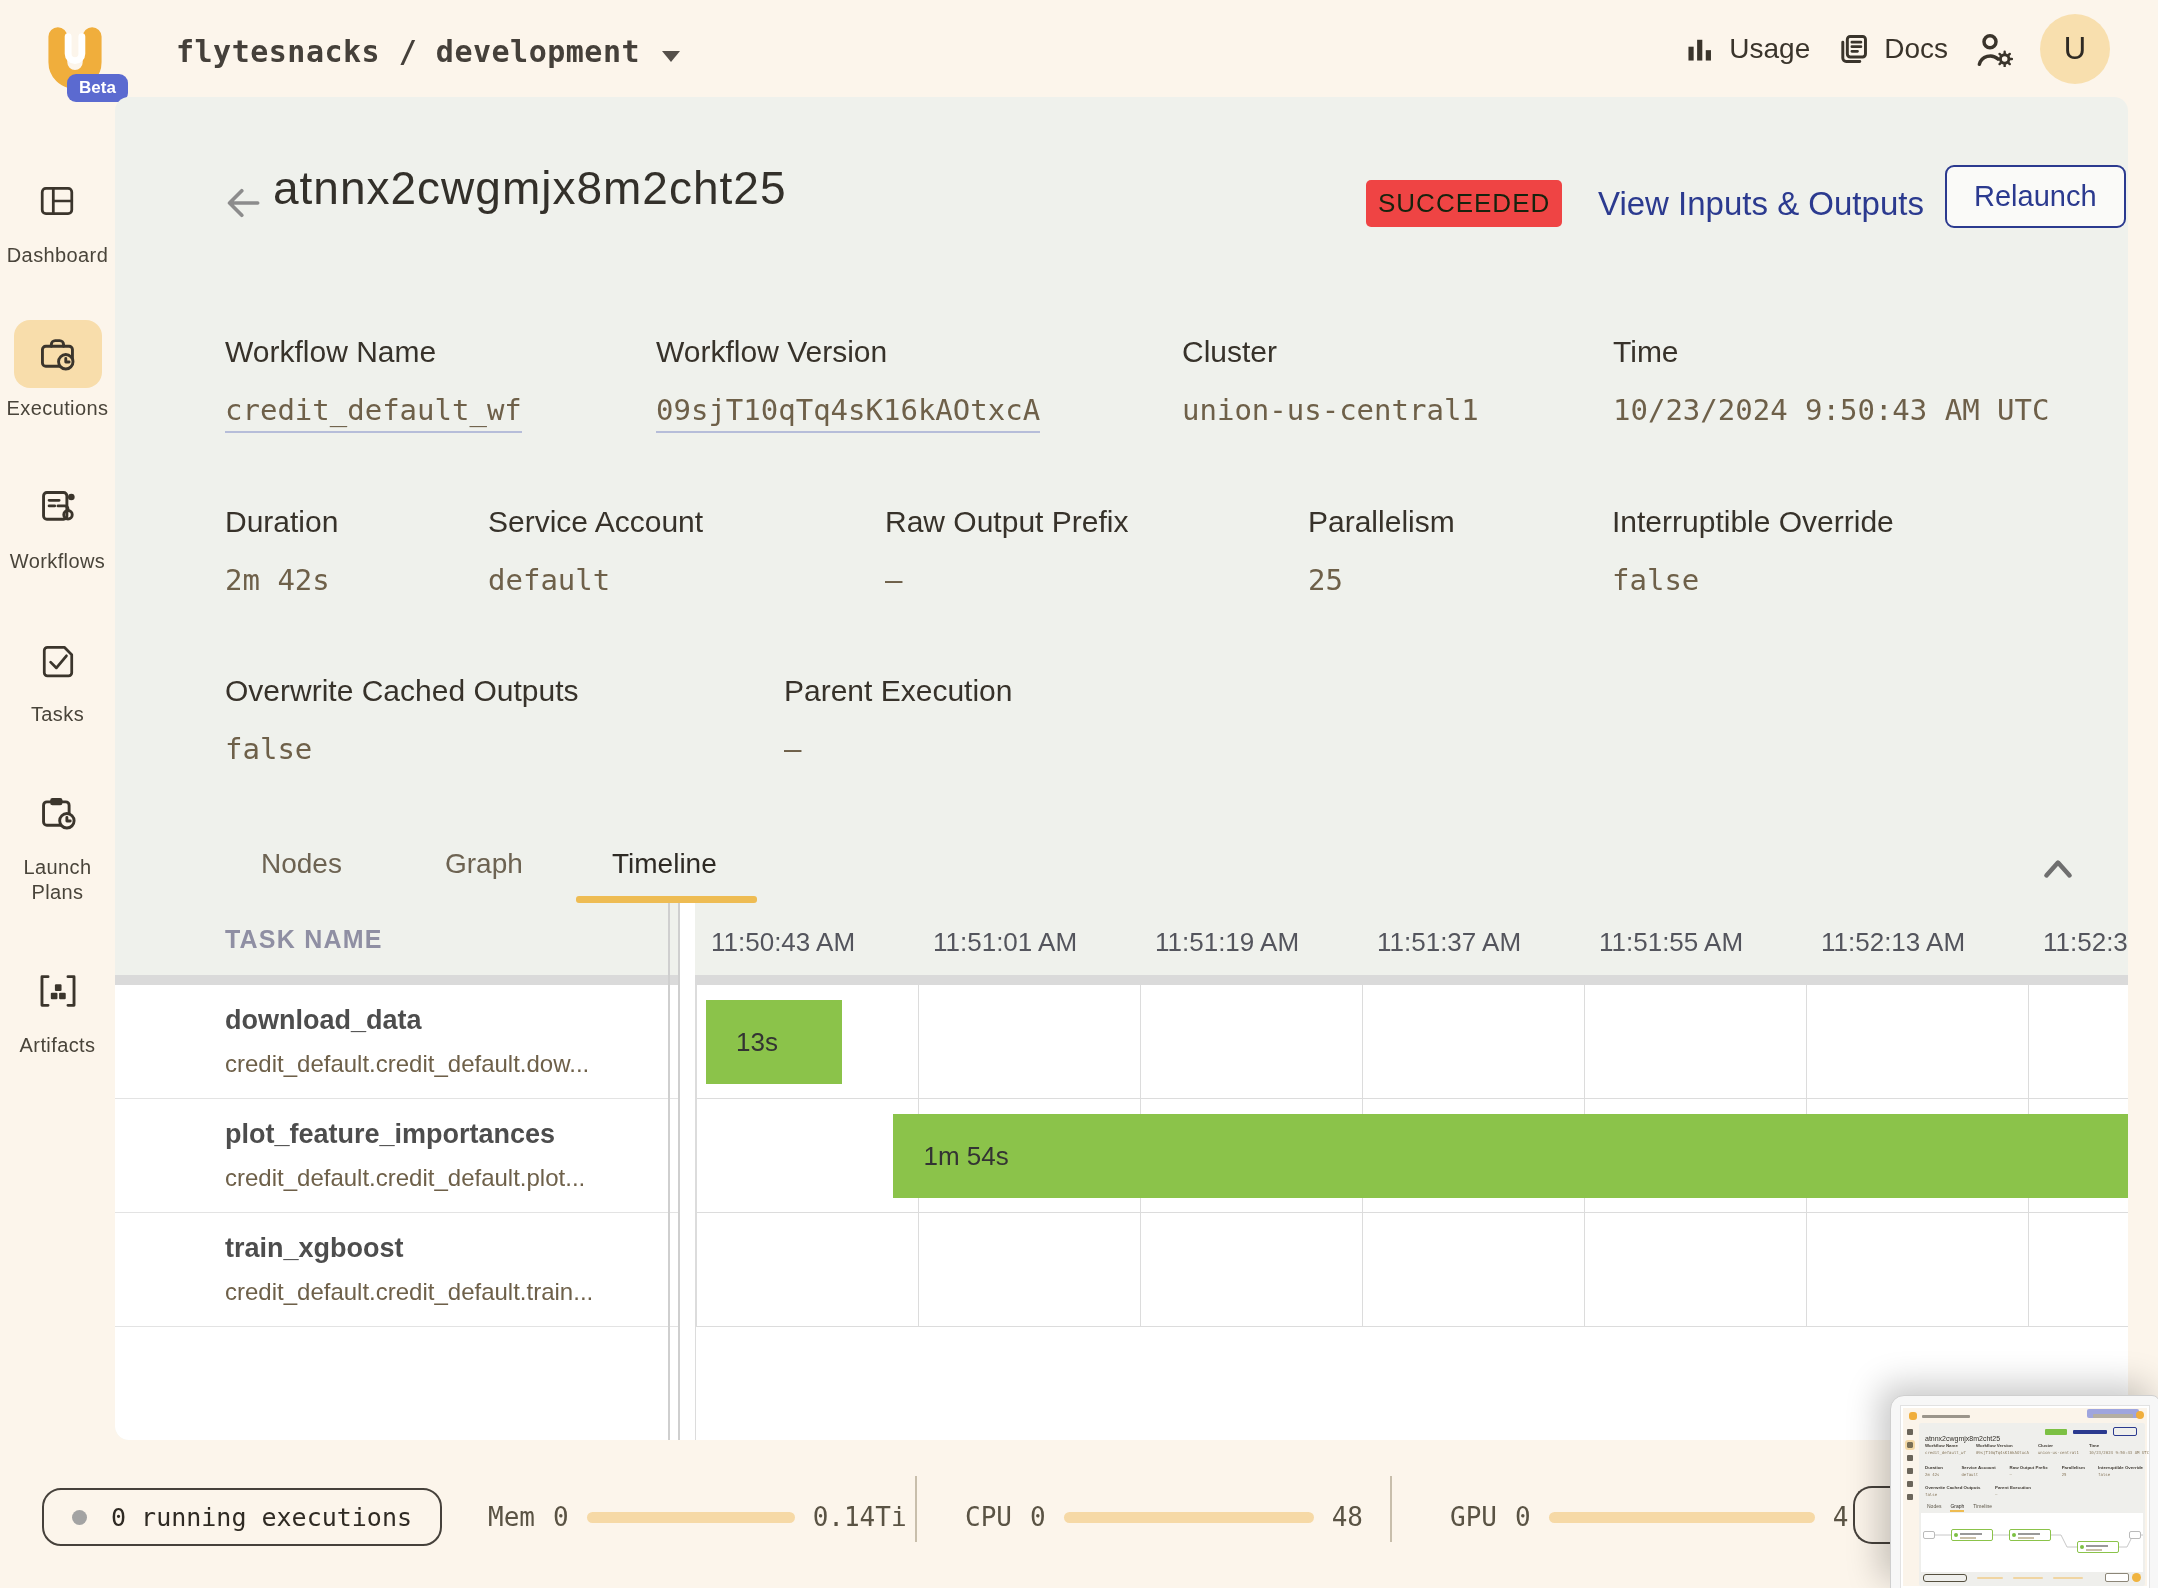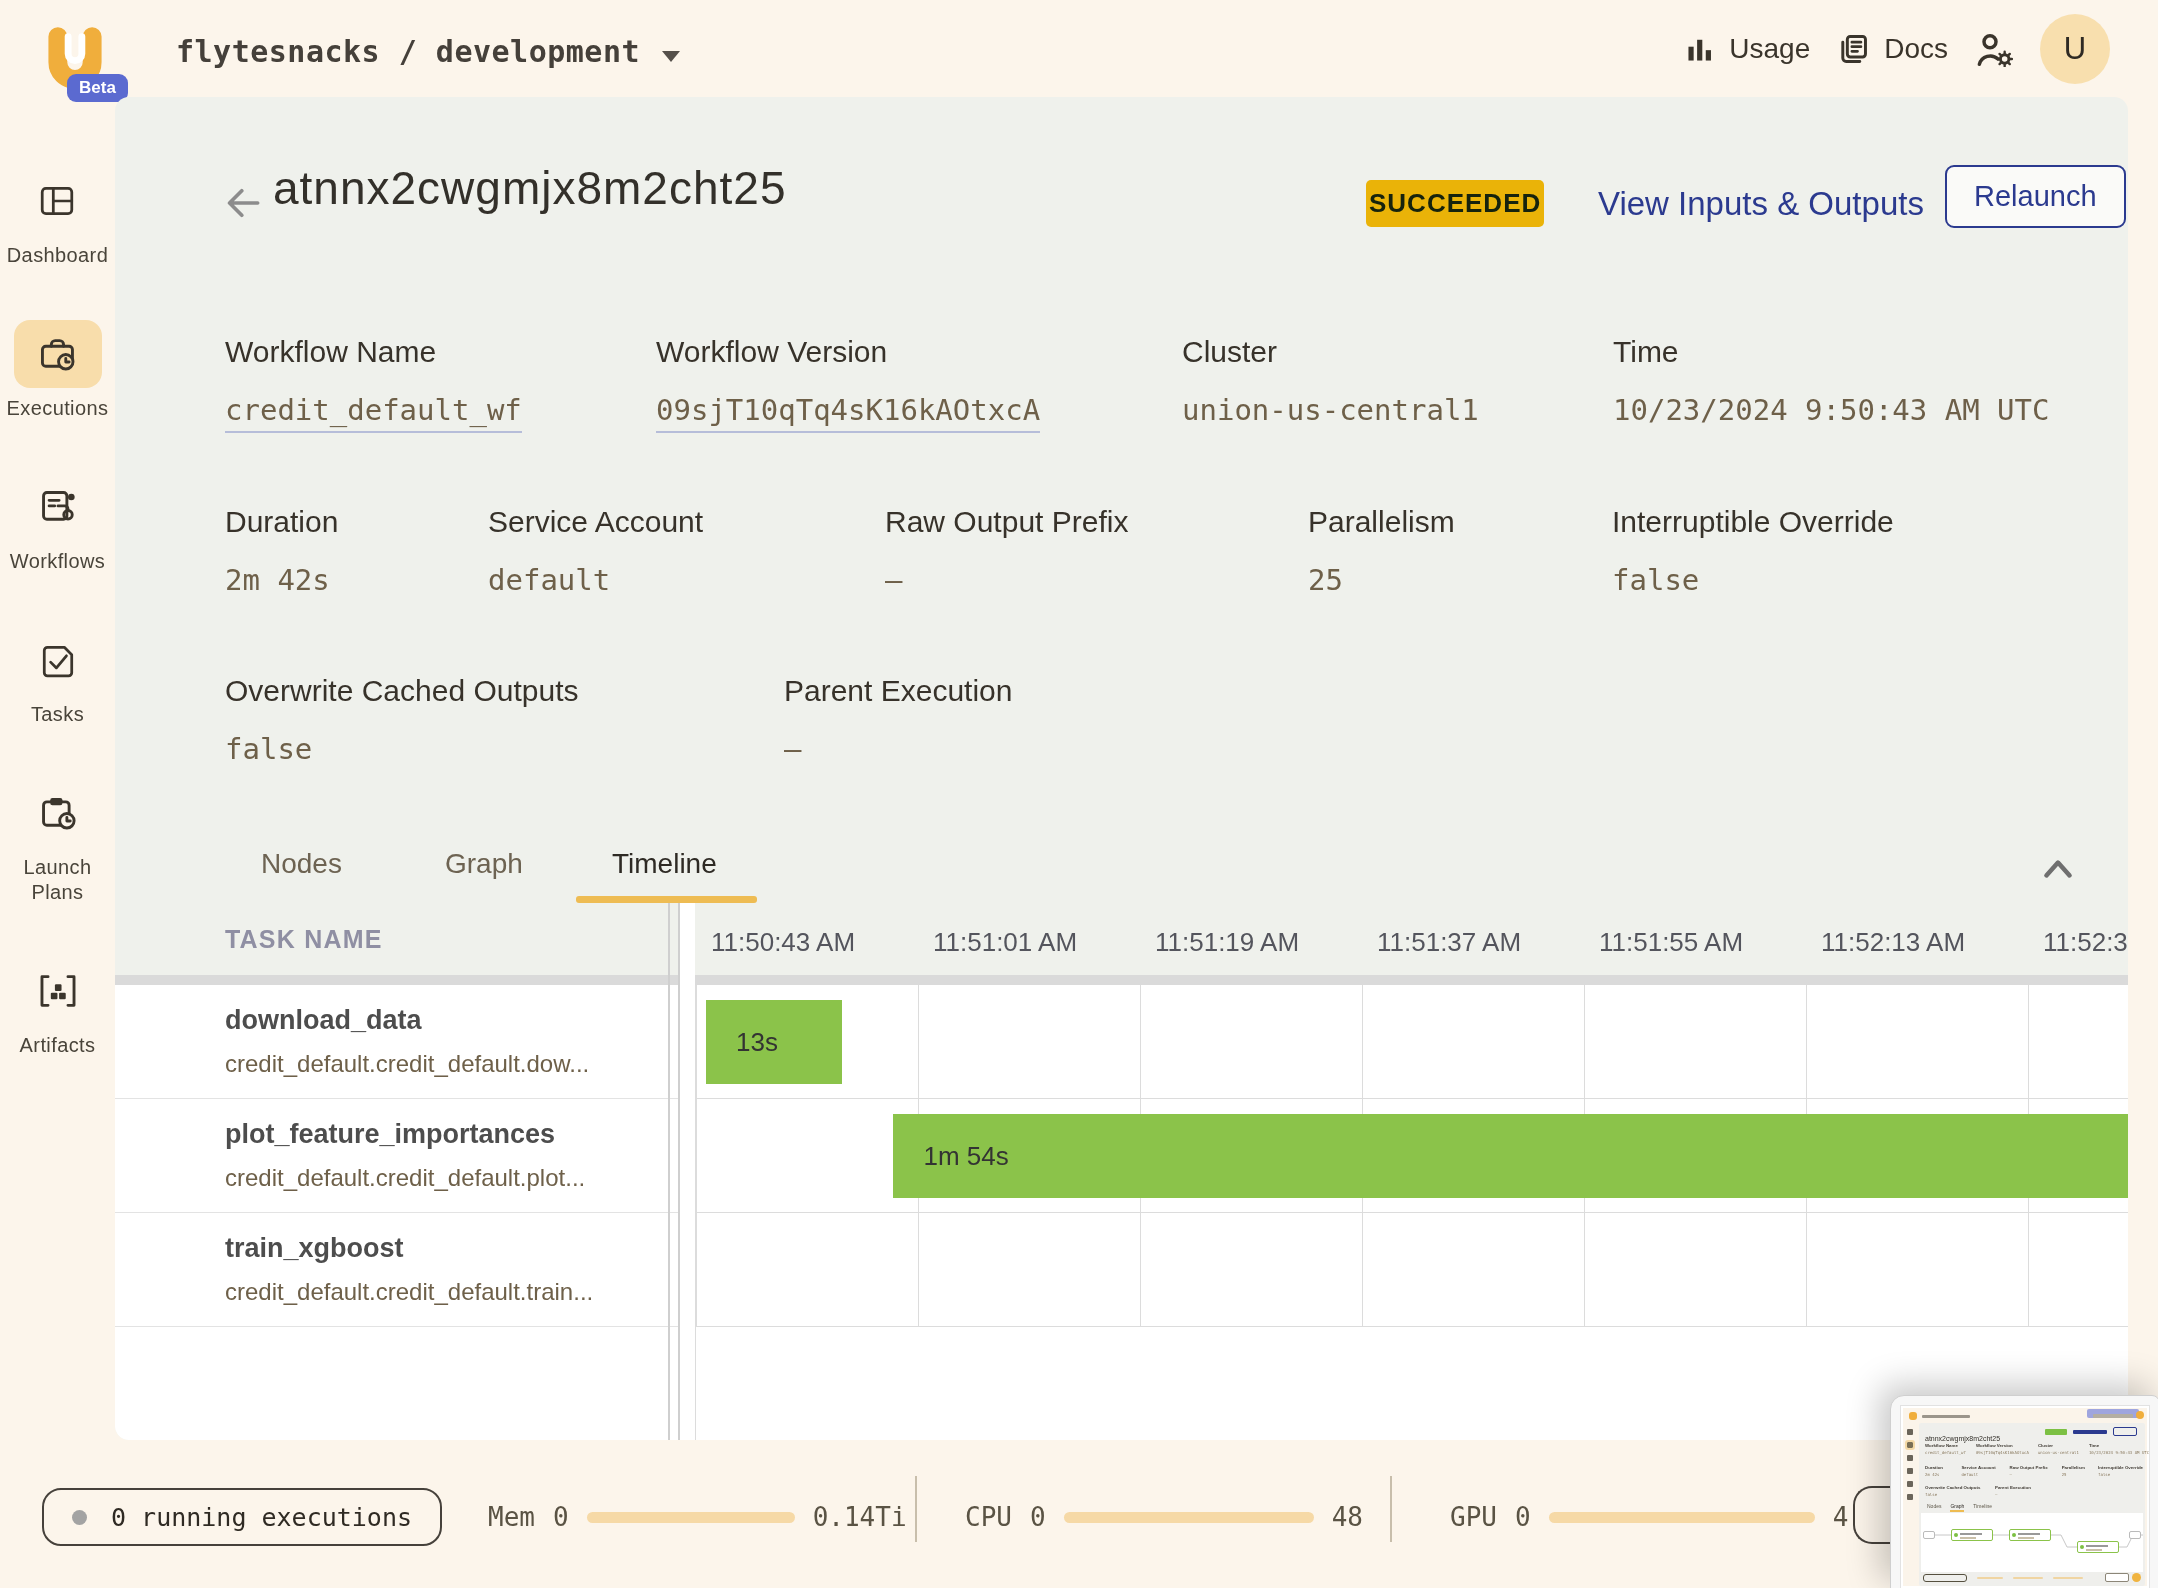--- a/index.html
+++ b/index.html
@@ -29,22 +29,22 @@
   .icon-box{width:88px;height:68px;display:flex;align-items:center;justify-content:center;border-radius:16px;}
   .icon-box.active{background:#f8ddab;}
   .side-label{font-size:20px;color:#49443a;margin-top:8px;text-align:center;line-height:1.25;letter-spacing:.4px;}
   .sicon{stroke:#3b352c;fill:none;stroke-width:2.6;stroke-linecap:round;stroke-linejoin:round;}
 
   
   .panel{position:absolute;left:115px;top:97px;width:2013px;height:1343px;background:#eff1ec;
          border-radius:14px;overflow:hidden;}
   .back{position:absolute;left:106px;top:84px;width:44px;height:44px;cursor:pointer;}
   .title{position:absolute;left:158px;top:64px;font-size:46px;font-weight:500;color:#33302a;letter-spacing:1px;}
-  .status{position:absolute;left:1251px;top:83px;background:#eab308;color:#16230d;font-size:26px;
-          font-weight:700;letter-spacing:1px;padding:8px 3px;border-radius:5px;}
+  .status{position:absolute;left:1251px;top:83px;background:#ef4444;color:#16230d;font-size:26px;
+          font-weight:400;letter-spacing:1px;padding:8px 12px;border-radius:5px;}
   .iolink{position:absolute;left:1483px;top:88px;font-size:33px;font-weight:500;color:#2b3a8f;cursor:pointer;}
   .relaunch{position:absolute;left:1830px;top:68px;border:2.5px solid #2b3a8f;color:#2b3a8f;
             background:rgba(255,255,255,.65);font-size:29px;border-radius:9px;padding:13px 27px;cursor:pointer;}
 
   .meta-row{position:absolute;left:110px;display:flex;}
   .meta-label{font-size:30px;font-weight:500;color:#37322a;}
   .meta-value{font-family:"DejaVu Sans Mono",monospace;font-size:29px;color:#6e6049;margin-top:24px;}
   .meta-value.u span{border-bottom:2px solid #b6bdd9;padding-bottom:4px;}
 
   .tabs{position:absolute;left:0;top:735px;width:100%;height:71px;}

